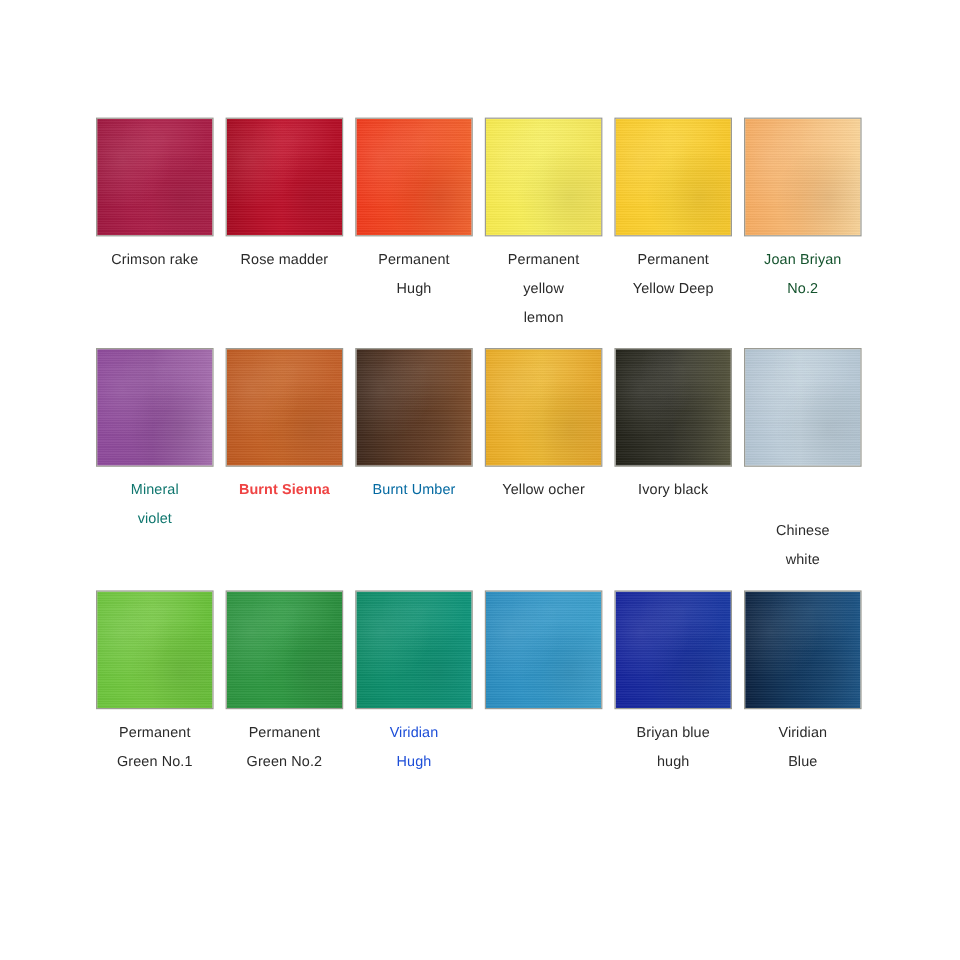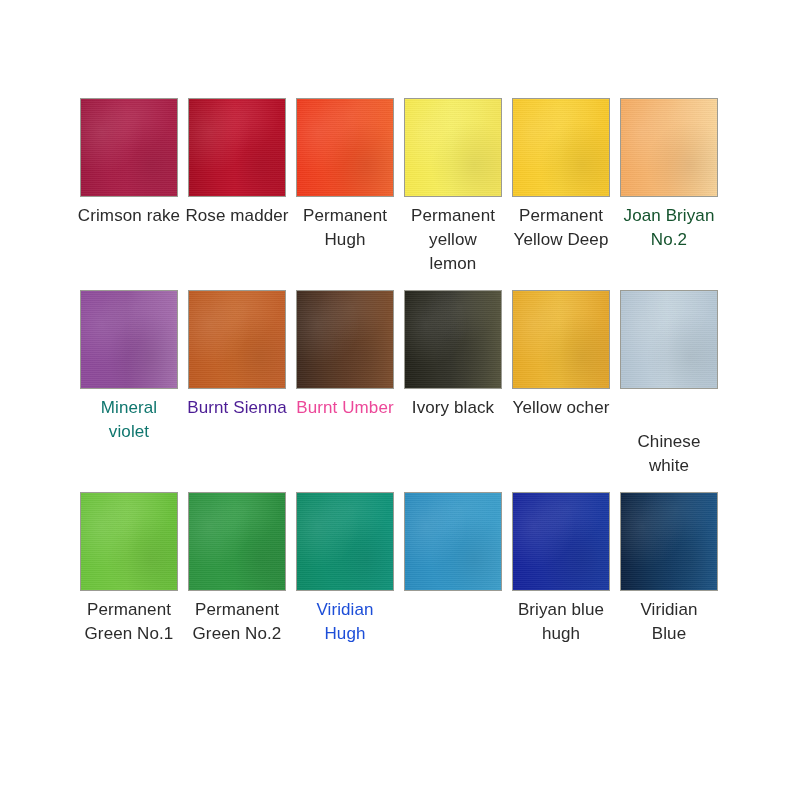--- a/index.html
+++ b/index.html
@@ -74,21 +74,21 @@
         rgba(0,0,0,0.028) 2px
       ),
       radial-gradient(circle at 22% 34%, rgba(255,255,255,0.10), rgba(255,255,255,0) 42%),
       radial-gradient(circle at 72% 68%, rgba(0,0,0,0.07), rgba(0,0,0,0) 46%),
       radial-gradient(circle at 58% 16%, rgba(255,255,255,0.07), rgba(255,255,255,0) 36%);
     mix-blend-mode: normal;
   }
 
   .swatch-label {
     margin-top: 7px;
-    font-size: 17px;
+    font-size: 12px;
     line-height: 24px;
     color: #2b2b2b;
     text-align: center;
     width: 110px;
     letter-spacing: 0.1px;
     white-space: pre-line;
   }
 </style>
 </head>
 <body style="background: rgb(255, 255, 255);">
@@ -129,33 +129,33 @@
     </div>
 
     <div class="swatch-row">
       <div class="swatch-cell">
         <div class="swatch-chip" style="background: linear-gradient(90deg, rgb(142, 74, 155) 0%, rgb(141, 77, 152) 48%, rgb(165, 111, 174) 100%); border-color: rgb(155, 155, 147);"></div>
         <div class="swatch-label" style="color: #0f766e;">Mineral
 violet</div>
       </div>
       <div class="swatch-cell">
         <div class="swatch-chip" style="background: linear-gradient(90deg, rgb(189, 90, 34) 0%, rgb(198, 100, 39) 48%, rgb(194, 96, 42) 100%); border-color: rgb(155, 155, 147);"></div>
-        <div class="swatch-label" style="color: #4c1d95;">Burnt Sienna</div>
+        <div class="swatch-label" style="color: #ef4444; font-weight: bold;">Burnt Sienna</div>
       </div>
       <div class="swatch-cell">
         <div class="swatch-chip" style="background: linear-gradient(90deg, rgb(63, 42, 30) 0%, rgb(93, 58, 37) 48%, rgb(125, 78, 46) 100%); border-color: rgb(155, 155, 147);"></div>
-        <div class="swatch-label" style="color: #ec4899;">Burnt Umber</div>
+        <div class="swatch-label" style="color: #0369a1;">Burnt Umber</div>
+      </div>
+      <div class="swatch-cell">
+        <div class="swatch-chip" style="background: linear-gradient(90deg, rgb(232, 171, 38) 0%, rgb(237, 185, 52) 48%, rgb(228, 166, 44) 100%); border-color: rgb(155, 155, 147);"></div>
+        <div class="swatch-label" style="color: rgb(43, 43, 43);">Yellow ocher</div>
       </div>
       <div class="swatch-cell">
         <div class="swatch-chip" style="background: linear-gradient(90deg, rgb(35, 35, 26) 0%, rgb(51, 51, 42) 48%, rgb(85, 84, 62) 100%); border-color: rgb(155, 155, 147);"></div>
         <div class="swatch-label" style="color: rgb(43, 43, 43);">Ivory black</div>
-      </div>
-      <div class="swatch-cell">
-        <div class="swatch-chip" style="background: linear-gradient(90deg, rgb(232, 171, 38) 0%, rgb(237, 185, 52) 48%, rgb(228, 166, 44) 100%); border-color: rgb(155, 155, 147);"></div>
-        <div class="swatch-label" style="color: rgb(43, 43, 43);">Yellow ocher</div>
       </div>
       <div class="swatch-cell">
         <div class="swatch-chip" style="background: linear-gradient(90deg, rgb(179, 196, 210) 0%, rgb(194, 210, 221) 48%, rgb(182, 199, 212) 100%); border-color: rgb(155, 155, 147);"></div>
         <div class="swatch-label" style="color: rgb(43, 43, 43); margin-top: 41px;">Chinese
 white</div>
       </div>
     </div>
 
     <div class="swatch-row">
       <div class="swatch-cell">

